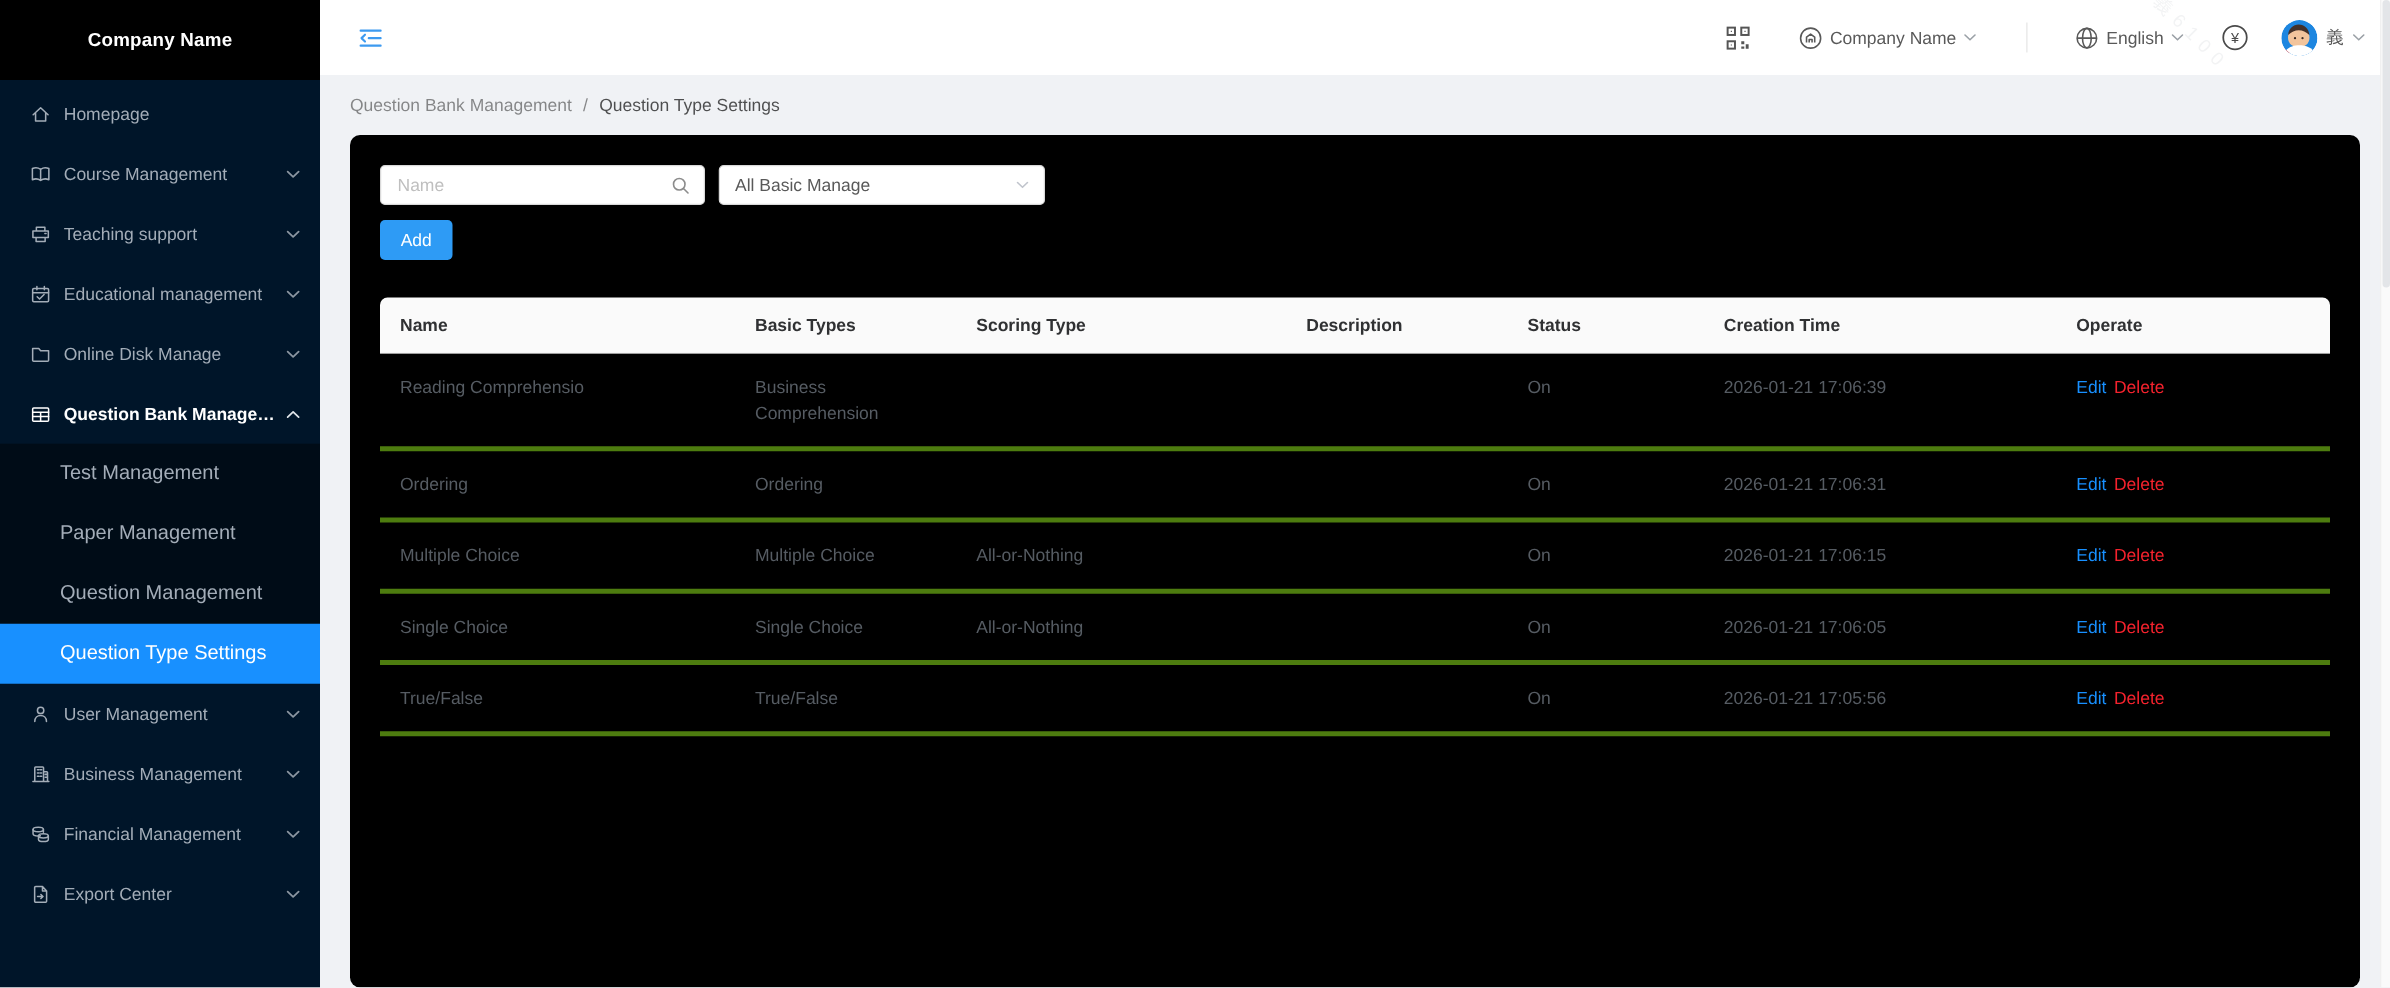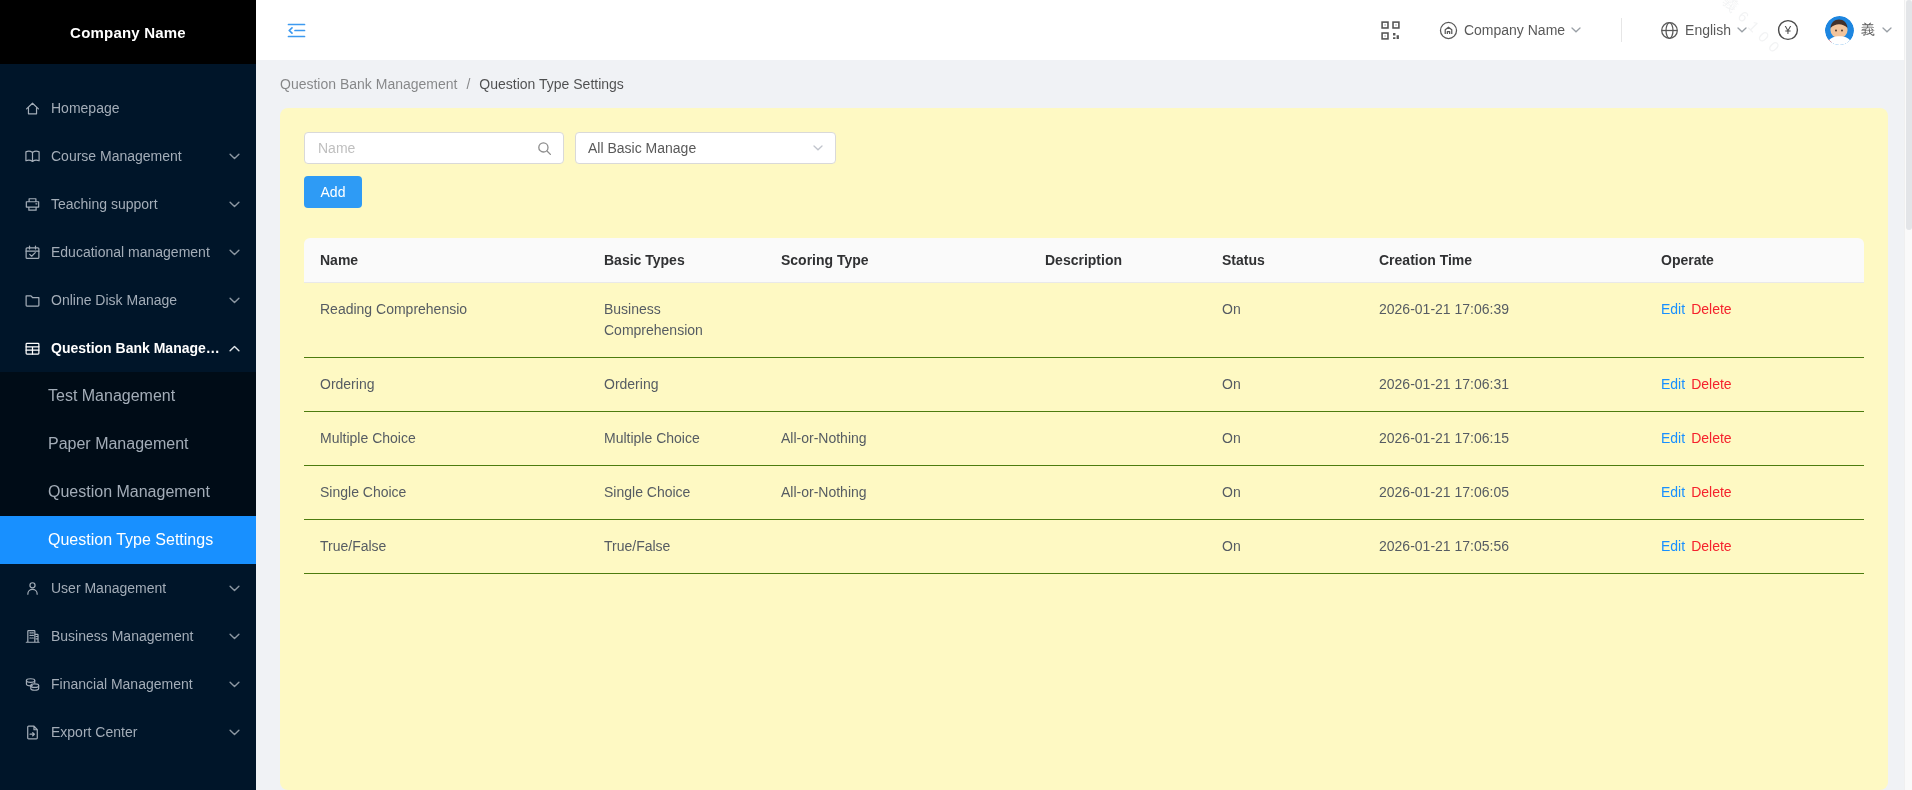--- a/index.html
+++ b/index.html
@@ -8,21 +8,21 @@
     width:1912px; height:790px; overflow:hidden;
     font-family:"Liberation Sans", sans-serif;
     background:#f0f2f5; color:#333;
   }
   .app { display:flex; width:100%; height:100%; position:relative; }
 
   
   .sidebar { flex:0 0 256px; width:256px; background:#001529; display:flex; flex-direction:column; overflow:hidden; }
   .logo { height:64px; background:#000000; color:#fff; display:flex; align-items:center; justify-content:center;
           font-size:15px; font-weight:700; letter-spacing:.2px; }
-  .menu { flex:1; padding-top:20px; overflow:hidden;border-radius:31px; }
+  .menu { flex:1; padding-top:3px; overflow:hidden;border-radius:31px; }
   .menu-item { height:48px; display:flex; align-items:center; padding:0 16px 0 24px;
                font-size:14px; color:#a3adb8; cursor:pointer; white-space:nowrap; }
   .menu-item.parent-active { color:#ffffff; font-weight:600; }
   .mi-icon { width:17px; height:17px; margin-right:10px; display:inline-flex; flex:0 0 17px; }
   .mi-icon svg { width:17px; height:17px; }
   .mi-label { flex:1; overflow:hidden; text-overflow:ellipsis; }
   .mi-chev { display:inline-flex; color:#8b96a1; margin-left:8px; }
   .mi-chev svg { width:11px; height:7px; }
   .mi-chev.up svg { transform:rotate(180deg); }
   .parent-active .mi-chev { color:#dfe4e8; }
@@ -54,39 +54,39 @@
   .user-chunk { gap:7px; }
   .avatar { width:29px; height:29px; border-radius:50%; overflow:hidden; display:inline-flex; }
   .username { color:#595959; }
 
   .content { flex:1; padding:0 24px; overflow:hidden; display:flex; flex-direction:column; }
   .breadcrumb { height:48px; display:flex; align-items:center; font-size:14px; color:rgba(0,0,0,.45); }
   .breadcrumb .sep { margin:0 9px; color:rgba(0,0,0,.45); }
   .breadcrumb .current { color:rgba(0,0,0,.68); }
   .crumb-link { cursor:pointer; }
 
-  .card { flex:1; background:#fef9c3; border-radius:8px; padding:24px; overflow:hidden; }
+  .card { flex:1; background:#000000; border-radius:8px; padding:24px; overflow:hidden; }
 
   .filters { display:flex; gap:11px; }
   .tinput { width:260px; height:32px; border:1px solid #d9d9d9; border-radius:4px; background:#fff;
             display:flex; align-items:center; padding:0 11px; }
   .tinput input { border:0; outline:0; flex:1; font-size:14px; color:#333; font-family:inherit; background:transparent; }
   .tinput input::placeholder { color:#bfbfbf; }
   .search-ic { display:inline-flex; color:#8c8c8c; }
   .search-ic svg { width:15px; height:15px; }
   .tselect { width:261px; height:32px; border:1px solid #d9d9d9; border-radius:4px; background:#fff;
              display:flex; align-items:center; justify-content:space-between; padding:0 12px;
              font-size:14px; color:#595959; cursor:pointer; }
   .tselect .chev-sm { color:#c0c4cc; }
   .add-btn { margin-top:12px; min-width:58px; height:32px; padding:0 16px; background:#2e9bf5; border:none;
              border-radius:4px; color:#fff; font-size:14px; font-family:inherit; cursor:pointer; display:block; }
 
   
   .table { margin-top:30px; }
-  .trow { display:flex; align-items:stretch; border-bottom:1px solid #4d7c0f; }
+  .trow { display:flex; align-items:stretch; border-bottom:4px solid #4d7c0f; }
   .trow.thead { background:#fafafa; border-bottom:1px solid #e9e9e9; border-radius:6px 6px 0 0; }
   .tcell { padding:16px 16px; font-size:14px; color:#565c63; line-height:21px; word-break:break-word; }
   .thead .tcell { padding:12px 16px; color:#303133; font-weight:600; line-height:20px; }
   .c0 { width:284px; } .c1 { width:177px; } .c2 { width:264px; } .c3 { width:177px; }
   .c4 { width:157px; } .c5 { width:282px; } .c6 { flex:1; }
   .op-link { cursor:pointer; text-decoration:none; }
   .op-edit { color:#1890ff; }
   .op-del { color:#f5222d; margin-left:6px; }
 
   

